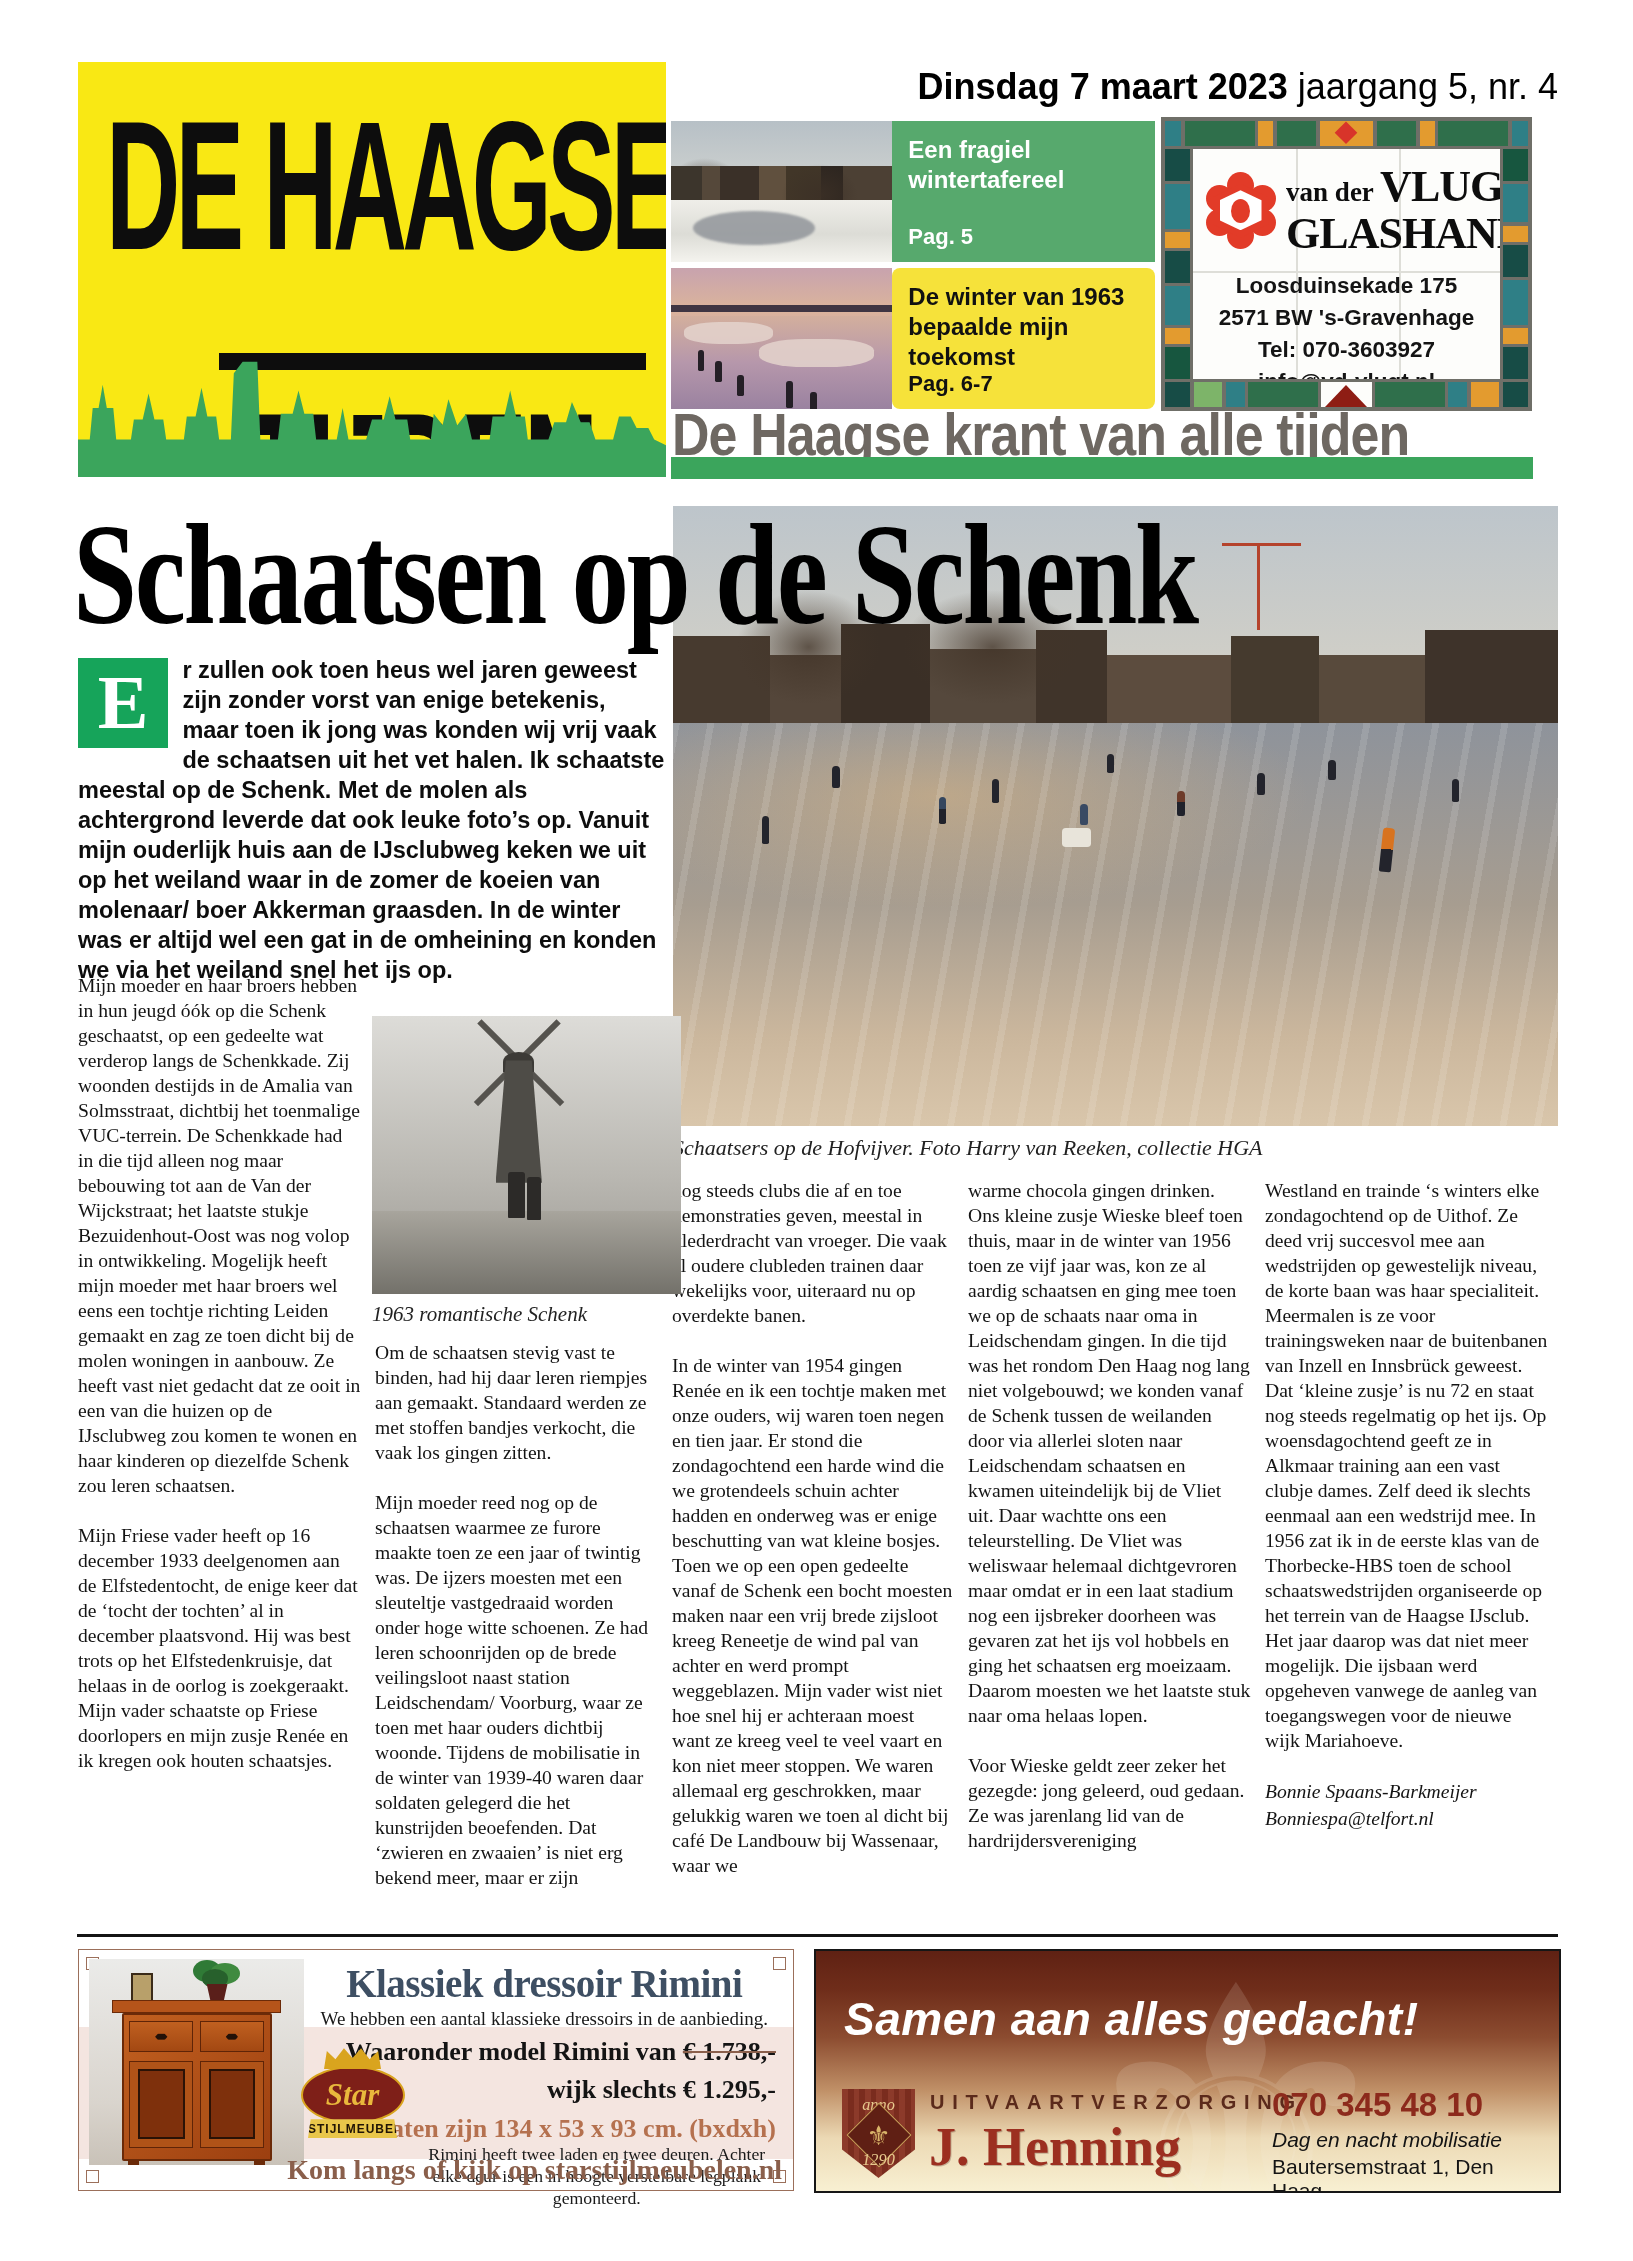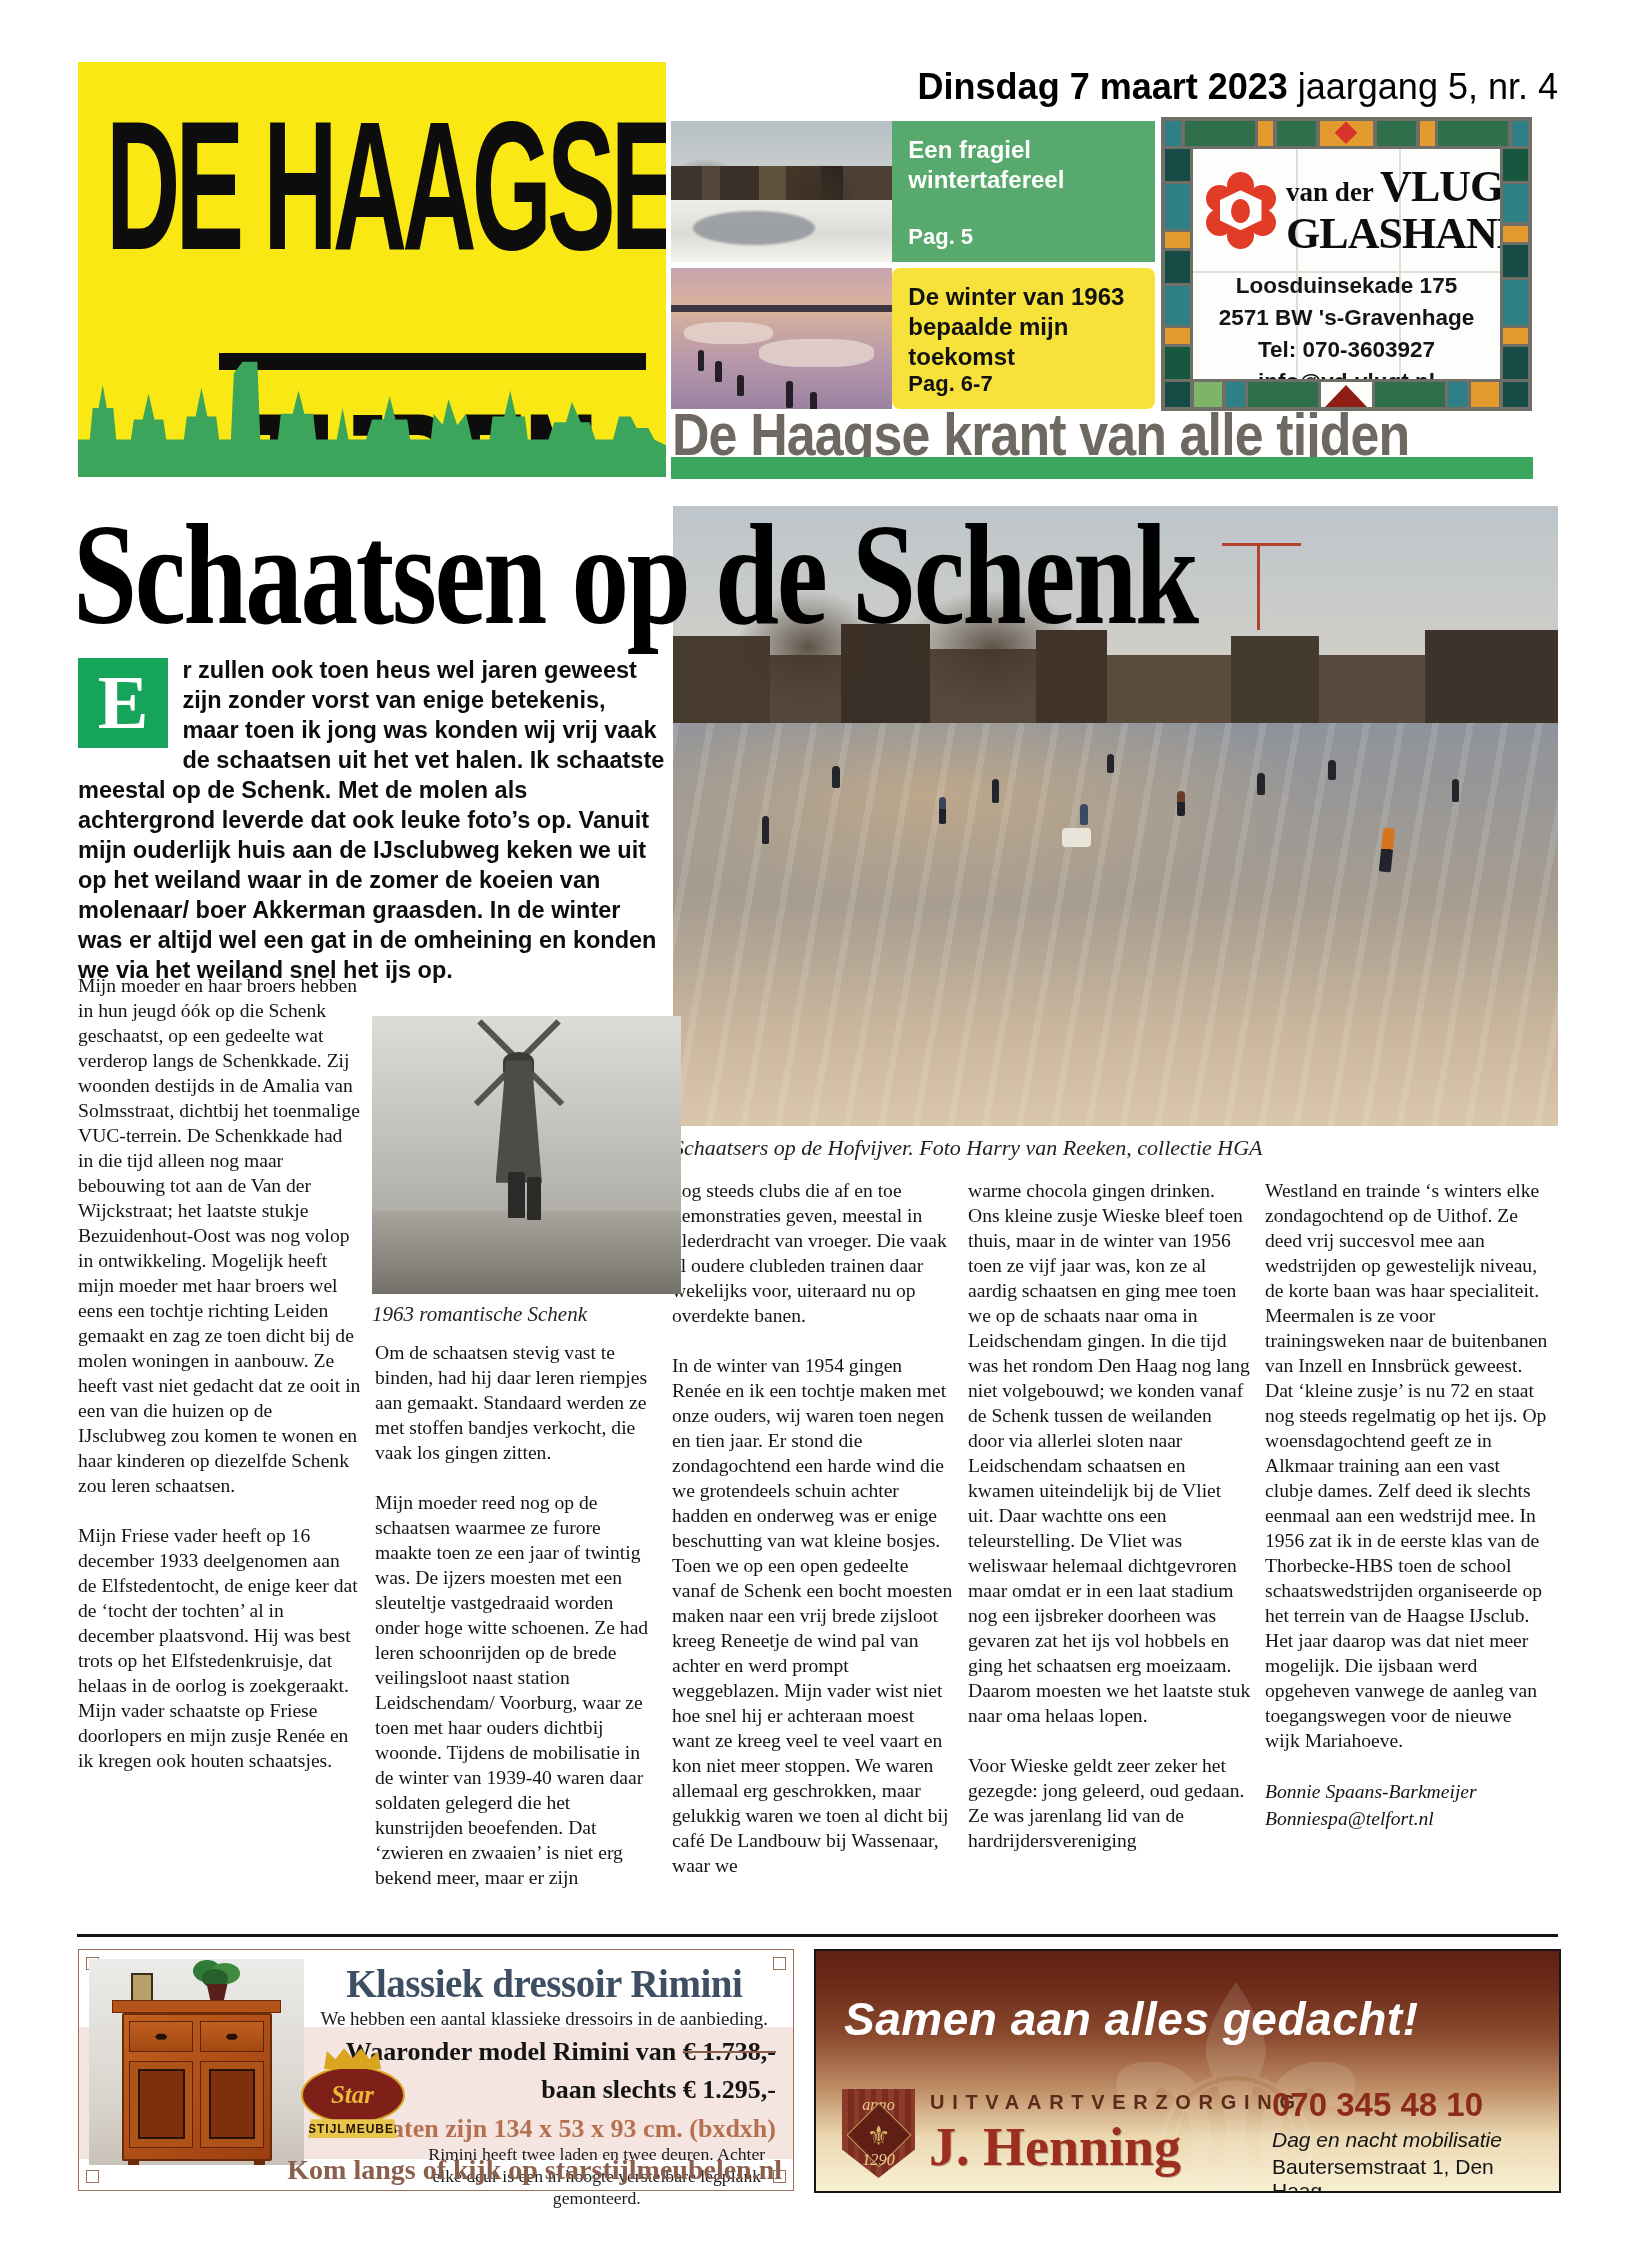--- a/index.html
+++ b/index.html
@@ -179,21 +179,21 @@
   .door:before { content:""; position:absolute; inset:7.7px; background:#7e300c; border:2.9px solid #2a1206; }
   .leg { position:absolute; bottom:-12.4px; width:10.5px; height:12.4px; background:#6b2a08; }
   .plant-leaf { position:absolute; background:#2f7a36; border-radius:50%; }
   .plant-pot { position:absolute; left:118px; top:25px; width:21px; height:19px; background:#5a1f1a;
                clip-path:polygon(0 0,100% 0,80% 100%,20% 100%); }
   .pic-frame { position:absolute; left:42px; top:14.4px; width:18px; height:30px; background:#b8a06a; border:2.4px solid #3a2a18; }
   .star-logo { position:absolute; left:221px; top:96px; width:105px; z-index:3; text-align:center; }
   .crown { width:57px; height:23px; margin:0 auto -2.9px; background:#d9a41e;
            clip-path:polygon(0 100%,5% 22%,20% 58%,35% 10%,50% 52%,65% 10%,80% 58%,95% 22%,100% 100%); }
   .star-oval { width:100px; height:54px; margin:0 auto; background:#7e1f18; border-radius:50%;
-               border:2.4px solid #d9a41e; color:#e9b83c; font-style:italic; font-weight:bold; font-size:25px;
+               border:2.4px solid #d9a41e; color:#e9b83c; font-style:italic; font-weight:bold; font-size:31px;
                display:flex; align-items:center; justify-content:center; }
   .star-banner { width:89px; margin:-4.8px auto 0; background:#e9c64a; color:#201405;
                  font-family:"Liberation Sans", sans-serif; font-weight:bold; font-size:12px;
                  letter-spacing:1px; padding:2.4px 0; clip-path:polygon(3% 0,97% 0,100% 100%,0 100%); }
 
   
   .henning { position:absolute; left:814px; top:1949px; width:743px; height:240px; border:2.9px solid #161616;
              overflow:hidden; background:linear-gradient(180deg,#5f2113 0%,#6f2d1a 16%,#8c4c30 36%,#c09067 58%,#ecd9b4 78%,#f8f0d2 100%); }
   .hn-mark { position:absolute; left:34%; top:-43px; font-size:373px; color:rgba(250,240,225,.14);
              font-family:"DejaVu Sans", sans-serif; }
@@ -444,21 +444,21 @@
       </div>
     </div>
     <div class="star-logo">
       <div class="crown"></div>
       <div class="star-oval">Star</div>
       <div class="star-banner">STIJLMEUBELEN</div>
     </div>
     <div class="rim-title">Klassiek dressoir Rimini</div>
     <div class="rim-sub">We hebben een aantal klassieke dressoirs in de aanbieding.</div>
     <div class="rim-offer"><span>Waaronder model Rimini van </span><span class="rim-old">€ 1.738,-</span></div>
-    <div class="rim-price">baan slechts € 1.295,-</div>
+    <div class="rim-price">wijk slechts € 1.295,-</div>
     <div class="rim-maten">Maten zijn 134 x 53 x 93 cm. (bxdxh)</div>
     <div class="rim-details">Rimini heeft twee laden en twee deuren. Achter elke deur is een in hoogte verstelbare legplank gemonteerd.</div>
     <div class="rim-cta">Kom langs of kijk op starstijlmeubelen.nl</div>
   </div>
 
   <div class="henning">
     <div class="hn-mark">⚜</div>
     <div class="hn-head">Samen aan alles gedacht!</div>
     <div class="shield">
       <div class="anno">anno</div>

